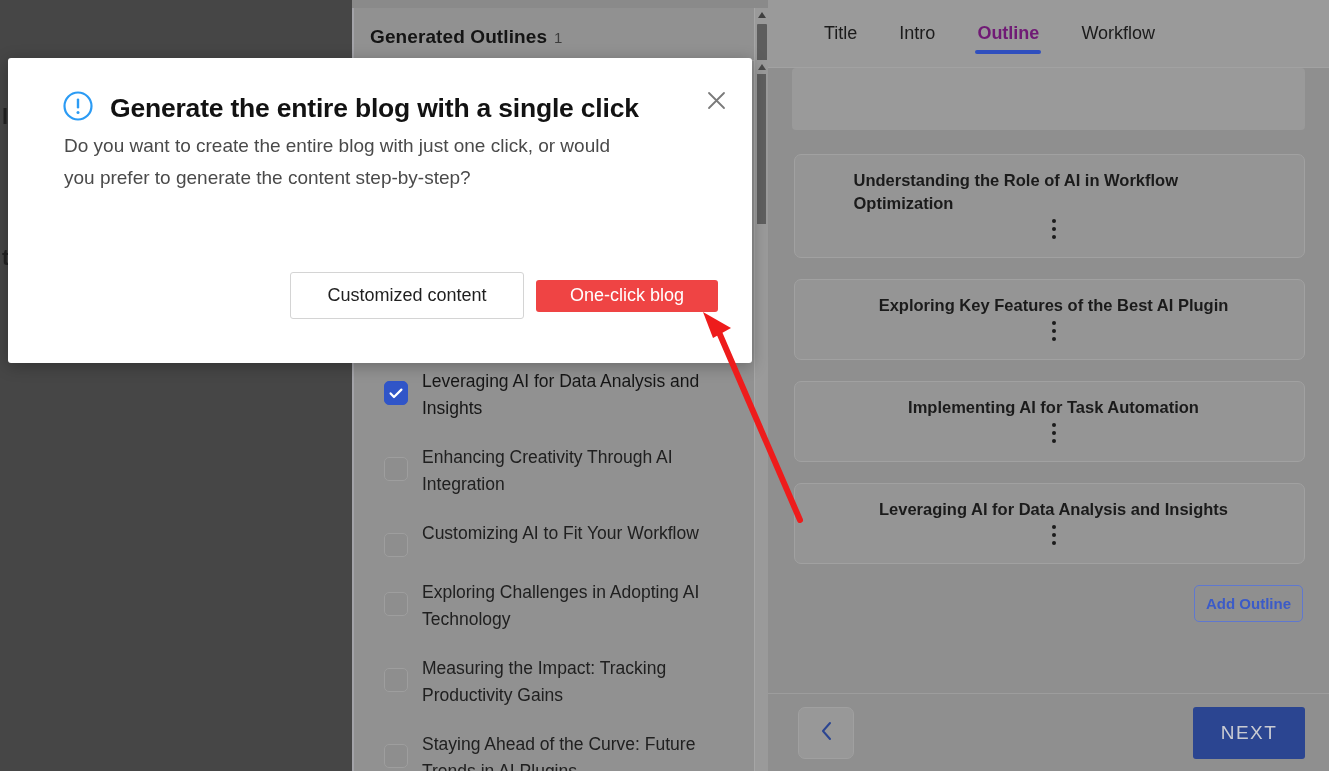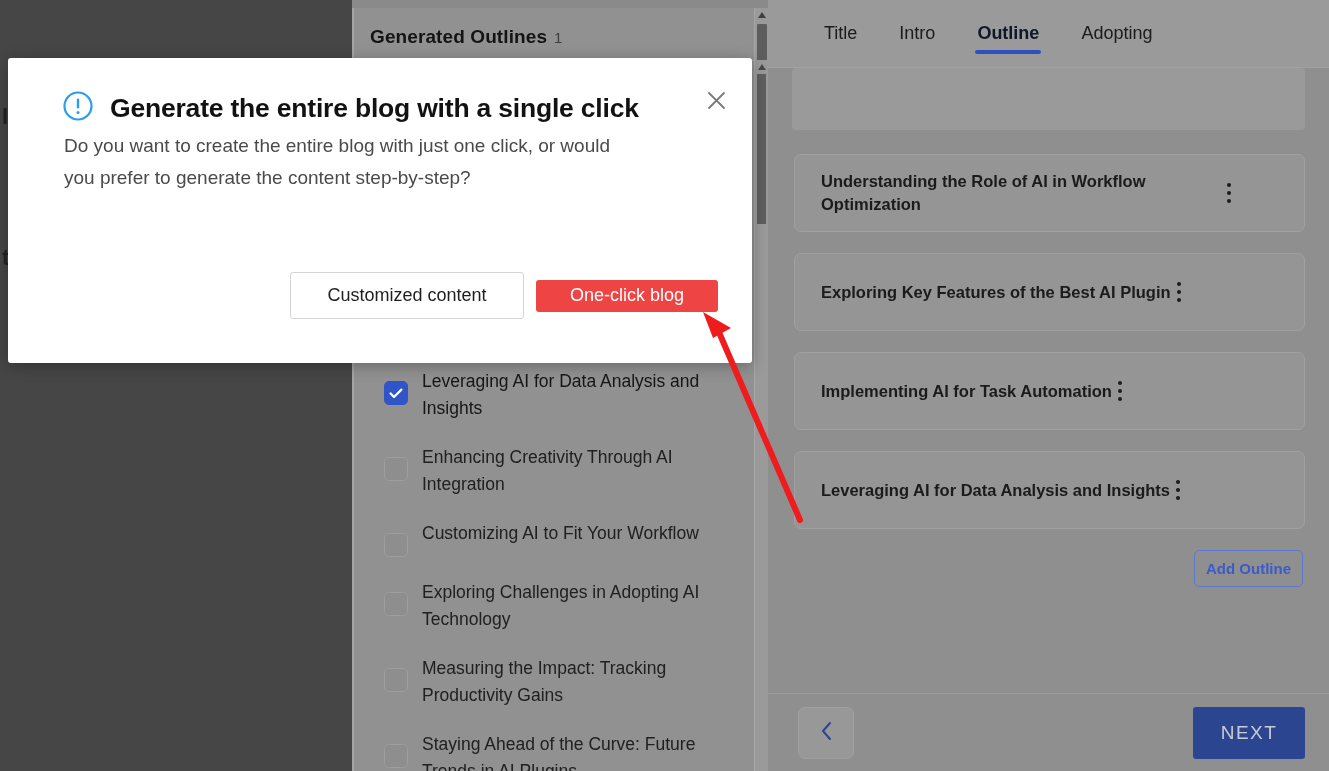--- a/index.html
+++ b/index.html
@@ -82,41 +82,41 @@
   }
   .tabs {
     height: 68px; display: flex; align-items: center; gap: 38px;
     padding-left: 54px; background: #9a9a9a;
     border-bottom: 1px solid #a2a2a2;
   }
   .tab {
     position: relative; font-size: 18px; color: #1b1b1b; padding: 0 2px 22px 2px;
     padding-top: 22px;
   }
-  .tab.active { color: #0f172a; font-weight: 600; }
+  .tab.active { color: #701a75; font-weight: 600; }
   .tab.active::after {
     content: ""; position: absolute; left: 0; right: 0; bottom: 12px;
     height: 4px; background: #2f4fbe; border-radius: 2px;
   }
 
   .right-body {
     position: absolute; left: 0; top: 68px; right: 0; bottom: 78px;
     background: #8f8f8f;
   }
   .hero-strip {
     position: absolute; left: 24px; right: 24px; top: 0; height: 62px;
     background: #9a9a9a; border-radius: 4px;
   }
 
   .outline-cards { position: absolute; left: 26px; right: 24px; top: 86px; }
   .o-card {
     position: relative; background: #959595; border: 1px solid #a1a1a1;
     border-radius: 7px; min-height: 78px;
     display: flex; align-items: center; 
-    padding: 14px 18px 14px 26px; margin-bottom: 21px;
+    padding: 14px 18px 14px 26px; margin-bottom: 21px; flex-direction: column;
   }
   .o-card .o-text {
     font-size: 16.5px; font-weight: 700; color: #1b1b1b; line-height: 23px;
     max-width: 400px;
   }
   .kebab { display: flex; flex-direction: column; gap: 4px; padding: 4px 6px; }
   .kebab i { display: block; width: 4px; height: 4px; border-radius: 50%; background: #1b1b1b; }
 
   .add-outline-wrap { display: flex; justify-content: flex-end; padding-right: 2px; margin-top: 2px; }
   .add-outline {
@@ -257,21 +257,21 @@
           </svg>
       </span>
     </div>
   </div>
 
   <div class="right-pane">
     <div class="tabs">
       <div class="tab">Title</div>
       <div class="tab">Intro</div>
       <div class="tab active">Outline</div>
-      <div class="tab">Adopting</div>
+      <div class="tab">Workflow</div>
     </div>
 
     <div class="right-body">
       <div class="hero-strip"></div>
 
       <div class="outline-cards">
         <div class="o-card">
           <span class="o-text">Understanding the Role of AI in Workflow Optimization</span>
           <span class="kebab">
               <i></i>

